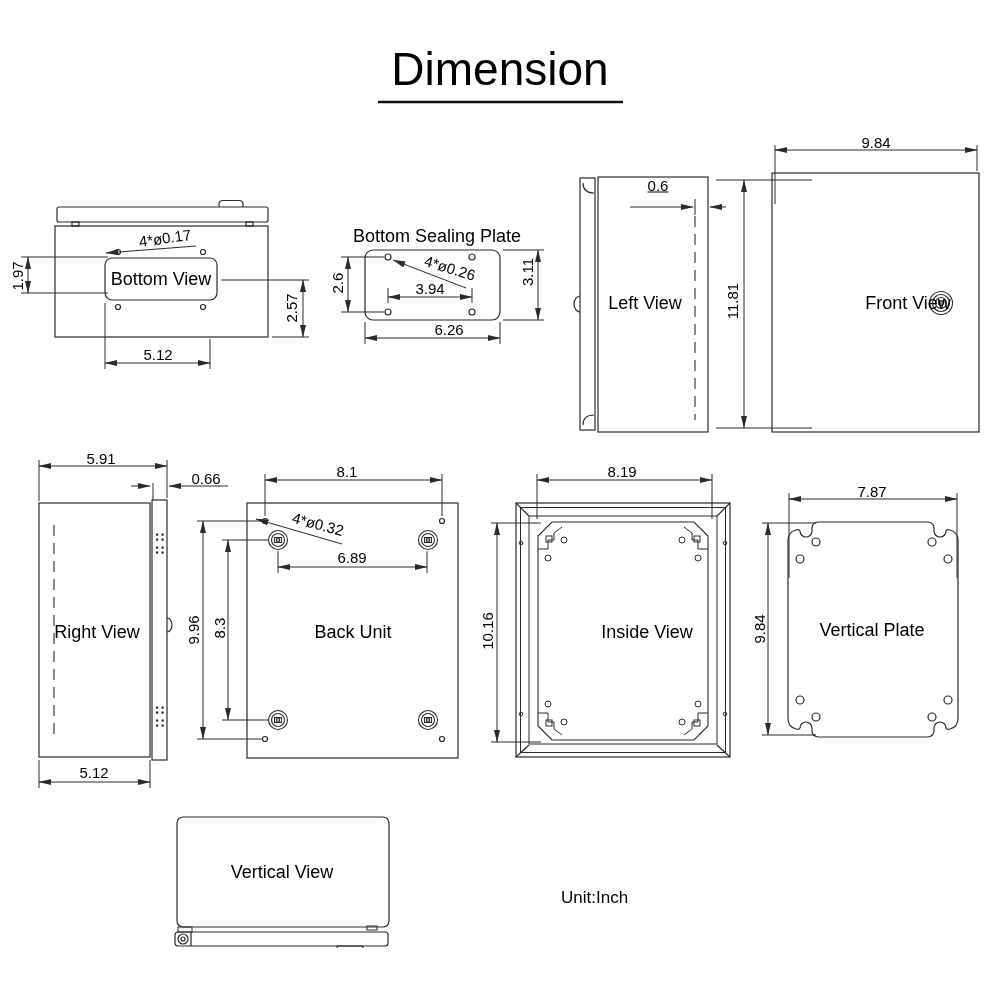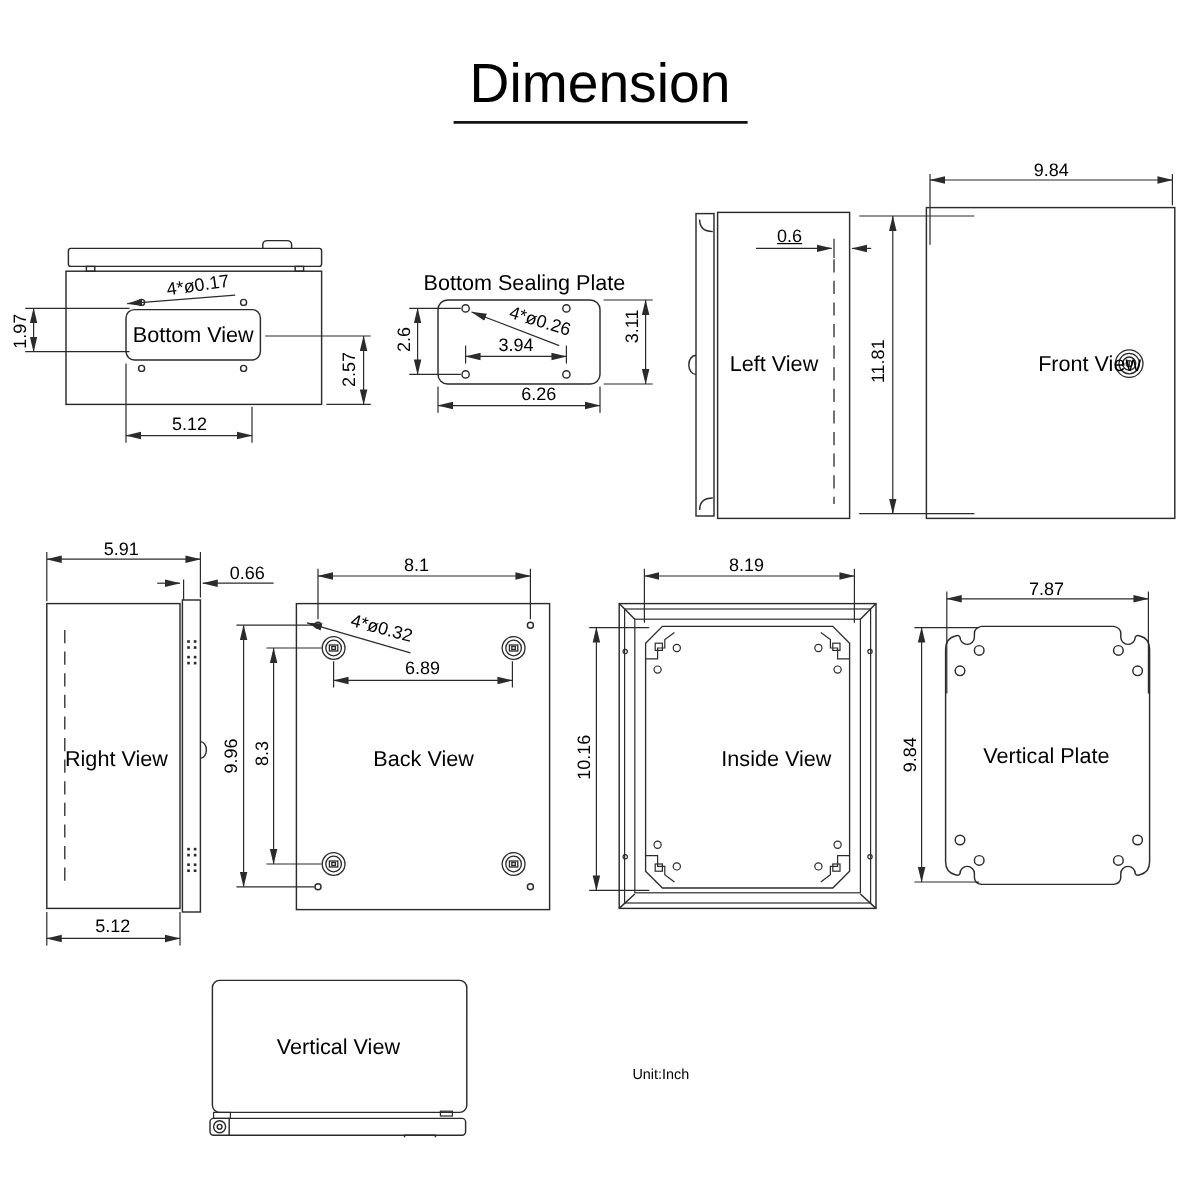--- a/index.html
+++ b/index.html
@@ -7,21 +7,21 @@
           font-family:"Liberation Sans", sans-serif;color:#000;overflow:hidden;}
   svg.draw{position:absolute;left:0;top:0;}
   .t{position:absolute;transform:translate(-50%,-50%);font-size:15px;white-space:nowrap;
      color:#000;line-height:1;}
   .lbl{font-size:18px;}
   .big{font-size:46px;}
   .rot{transform:translate(-50%,-50%) rotate(-90deg);}
   .rm8{transform:translate(-50%,-50%) rotate(-8deg);}
   .rp17{transform:translate(-50%,-50%) rotate(17deg);}
   .rp15{transform:translate(-50%,-50%) rotate(15deg);}
-  .note{position:absolute;transform:none;font-size:12px;white-space:nowrap;}
+  .note{position:absolute;transform:none;font-size:17px;white-space:nowrap;margin-left:34px;}
 </style>
 </head>
 <body>
 
 <div class="canvas">
 
 <svg class="draw" width="1000" height="1000" viewBox="0 0 1000 1000">
   <defs>
     <marker id="arr" viewBox="0 0 10 6" refX="9.6" refY="3" markerWidth="13" markerHeight="7.8" orient="auto-start-reverse">
       <path d="M0,0.6 L10,3 L0,5.4 Z" fill="#2b2b2b"></path>
@@ -274,32 +274,32 @@
 <span class="t" style="left:158px;top:354px;">5.12</span>
 
 <span class="t lbl" style="left:437px;top:236px;">Bottom Sealing Plate</span>
 <span class="t rot" style="left:337px;top:283px;">2.6</span>
 <span class="t rp17" style="left:450px;top:268px;">4*ø0.26</span>
 <span class="t" style="left:430px;top:288px;">3.94</span>
 <span class="t rot" style="left:527px;top:272px;">3.11</span>
 <span class="t" style="left:449px;top:329px;">6.26</span>
 
 <span class="t lbl" style="left:645px;top:303px;">Left View</span>
-<span class="t" style="left:658px;top:197px;text-decoration:underline;">0.6</span>
+<span class="t" style="left:658px;top:185px;text-decoration:underline;">0.6</span>
 <span class="t rot" style="left:732px;top:301px;">11.81</span>
 
 <span class="t lbl" style="left:908px;top:303px;">Front View</span>
 <span class="t" style="left:876px;top:142px;">9.84</span>
 
 <span class="t lbl" style="left:97px;top:632px;">Right View</span>
 <span class="t" style="left:101px;top:458px;">5.91</span>
 <span class="t" style="left:206px;top:478px;">0.66</span>
 <span class="t" style="left:94px;top:772px;">5.12</span>
 
-<span class="t lbl" style="left:353px;top:632px;">Back View</span>
+<span class="t lbl" style="left:353px;top:632px;">Back Unit</span>
 <span class="t" style="left:347px;top:471px;">8.1</span>
 <span class="t rp15" style="left:318px;top:524px;">4*ø0.32</span>
 <span class="t" style="left:352px;top:557px;">6.89</span>
 <span class="t rot" style="left:193px;top:630px;">9.96</span>
 <span class="t rot" style="left:219px;top:628px;">8.3</span>
 
 <span class="t lbl" style="left:647px;top:632px;">Inside View</span>
 <span class="t" style="left:622px;top:471px;">8.19</span>
 <span class="t rot" style="left:487px;top:631px;">10.16</span>
 

